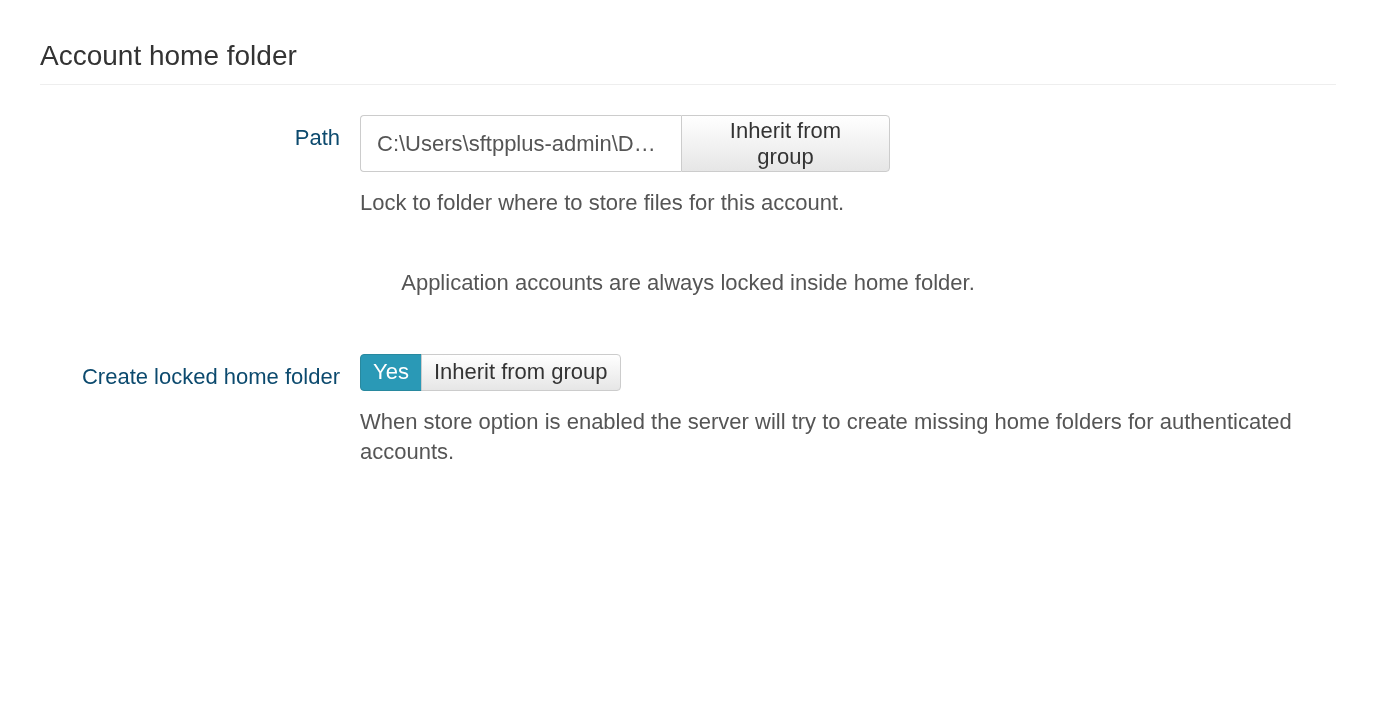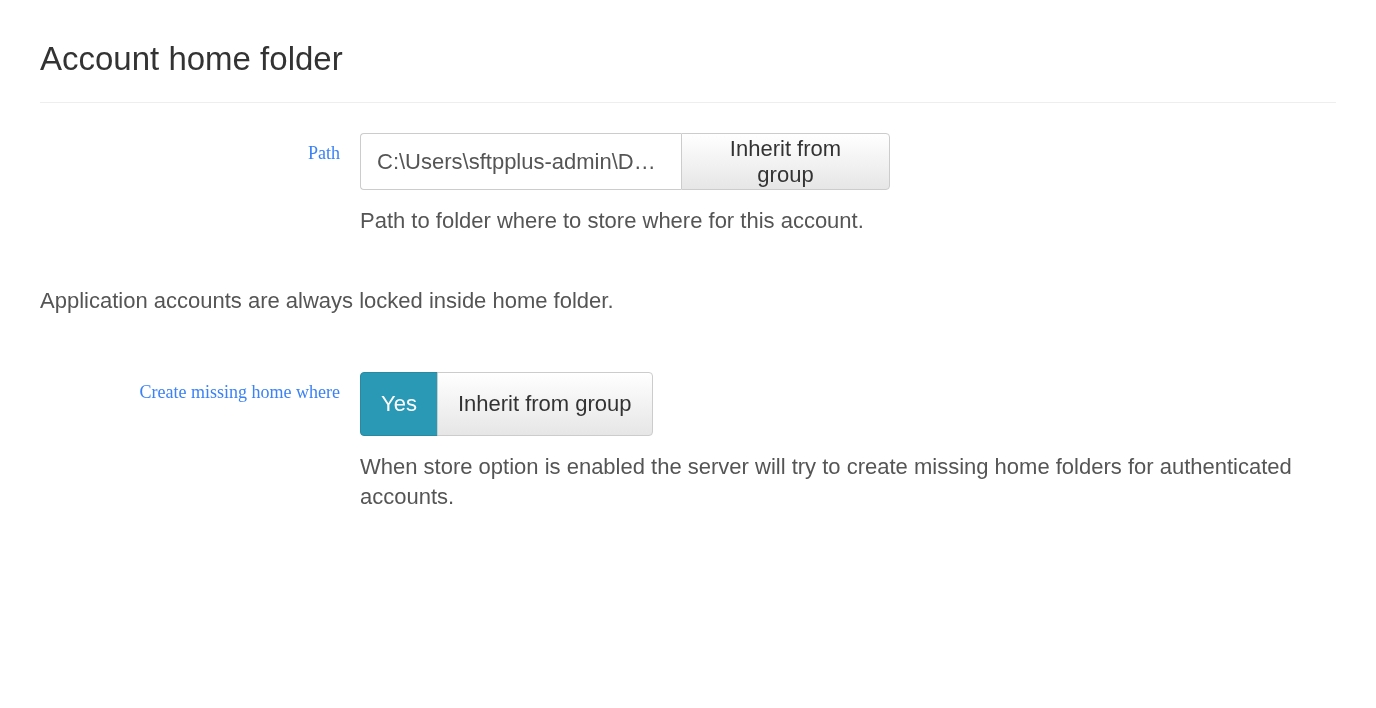--- a/index.html
+++ b/index.html
@@ -8,39 +8,38 @@
       padding: 0;
     }
     body {
       font-family: "Helvetica Neue", Helvetica, Arial, sans-serif;
       color: #333;
       background: #fff;
       padding: 40px;
       font-size: 14px;
     }
     .section-title {
-      font-size: 33px;
+      font-size: 28px;
       font-weight: 500;
       color: #333;
-      padding-bottom: 24px;
+      padding-bottom: 12px;
       border-bottom: 1px solid #eee;
       margin-bottom: 30px;
     }
     .form-row {
       display: flex;
       margin-bottom: 45px;
     }
     .form-label {
       width: 320px;
       text-align: right;
       padding-right: 20px;
       padding-top: 10px;
-      font-size: 18px;
-      color: #3b82f6;
-      font-family: Liberation Serif, serif;
+      font-size: 22px;
+      color: #0c4a6e;
     }
     .form-control-wrap {
       flex: 1;
     }
     .input-group {
       display: flex;
       align-items: stretch;
       max-width: 530px;
     }
     .text-input {
@@ -72,27 +71,28 @@
       font-size: 22px;
       color: #555;
       margin-top: 16px;
       line-height: 1.4;
     }
     .static-text {
       font-size: 22px;
       color: #555;
       padding-top: 4px;
       line-height: 1.4;
+      text-align: center;
     }
     .btn-group {
       display: inline-flex;
     }
     .btn-group .btn {
-      height: 64px;
-      padding: 0 20px;
+      height: 37px;
+      padding: 0 12px;
       font-size: 22px;
       color: #333;
       background: linear-gradient(#ffffff, #e6e6e6);
       border: 1px solid #ccc;
       cursor: pointer;
       margin-left: -1px;
     }
     .btn-group .btn:first-child {
       border-radius: 4px 0 0 4px;
       margin-left: 0;
@@ -115,35 +115,35 @@
 <div class="section">
   <h2 class="section-title">Account home folder</h2>
 
   <div class="form-row">
     <div class="form-label">Path</div>
     <div class="form-control-wrap">
       <div class="input-group">
         <input type="text" class="text-input" value="C:\Users\sftpplus-admin\Documents" style="">
         <button class="input-group-btn">Inherit from group</button>
       </div>
-      <div class="help-text">Path to folder where to store where for this account.</div>
+      <div class="help-text">Lock to folder where to store files for this account.</div>
     </div>
   </div>
 
   <div class="form-row">
     <div class="form-control-wrap">
       <div class="static-text">Application accounts are always locked inside home folder.</div>
     </div>
   </div>
 </div>
 
 <div class="section">
 
   <div class="form-row">
-    <div class="form-label">Create missing home where</div>
+    <div class="form-label">Create locked home folder</div>
     <div class="form-control-wrap">
       <div class="btn-group">
         <button class="btn active">Yes</button>
         <button class="btn">Inherit from group</button>
       </div>
       <div class="help-text">When store option is enabled the server will try to create missing home folders for authenticated accounts.</div>
     </div>
   </div>
 </div>
 

